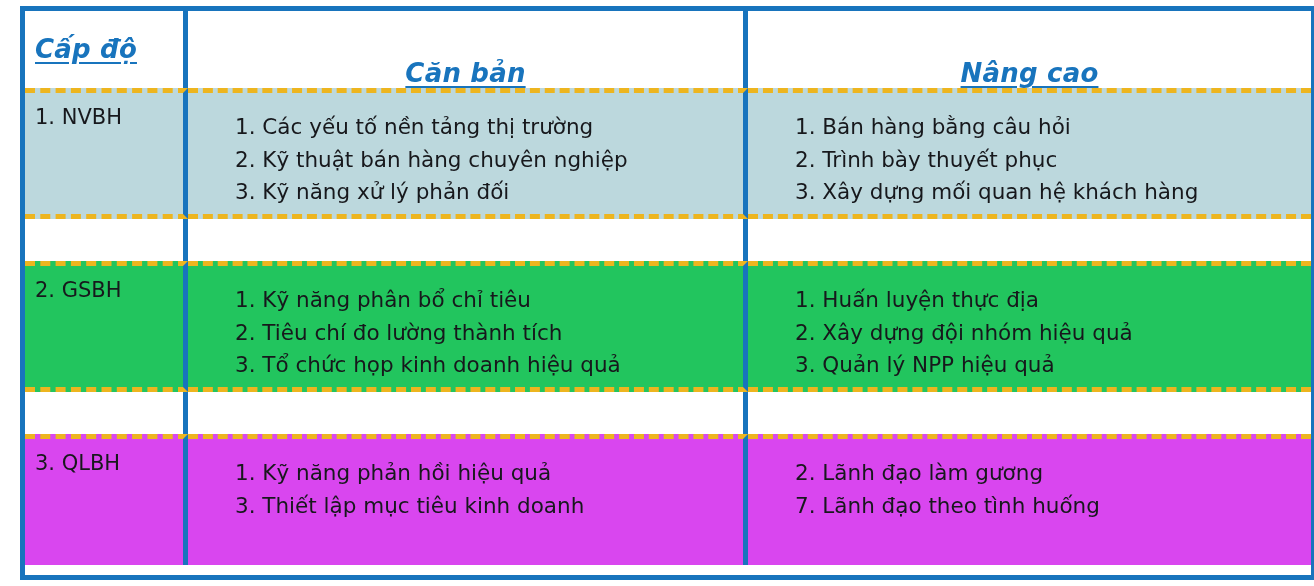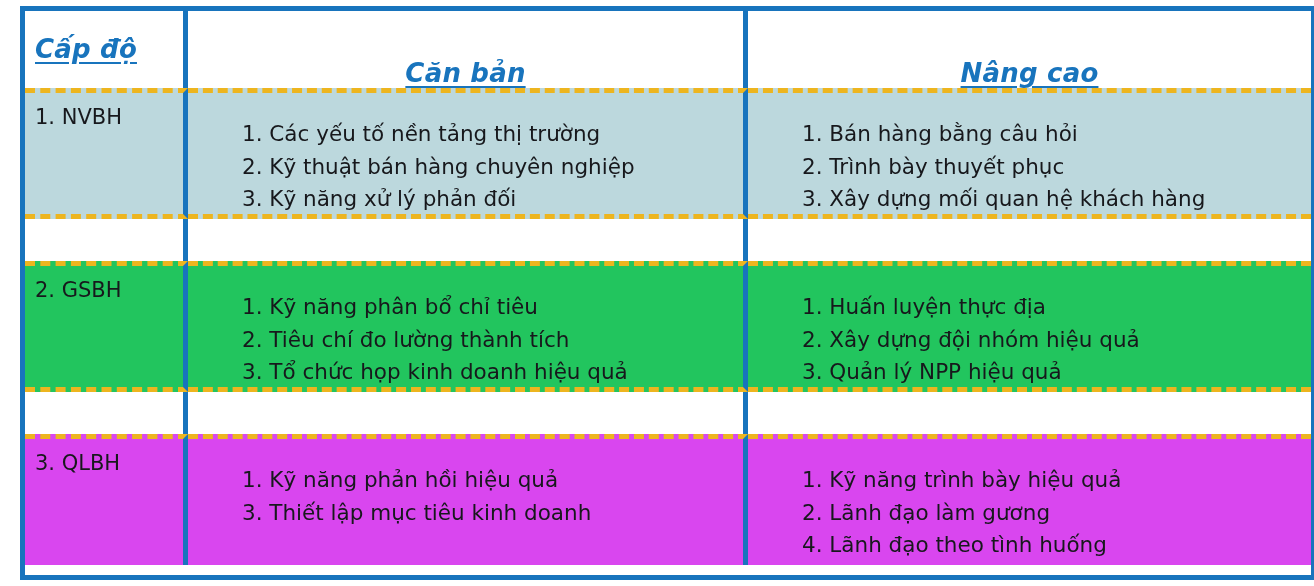--- a/index.html
+++ b/index.html
@@ -80,21 +80,21 @@
 
   .label{
     font-size:21px;
     color:#17181c;
     padding:4px 0 0 10px;
     line-height:1.25;
     white-space:nowrap;
   }
   ul.items{
     list-style:none;
-    margin:16px;
+    margin:9px;
     padding:2px 0 0 38px;
   }
   ul.items li{
     font-size:21.5px;
     color:#17181c;
     line-height:1.0;
     padding:5px 0 6px 0;
     white-space:nowrap;
   }
 
@@ -180,21 +180,20 @@
         <span class="label">3. QLBH</span>
       </div>
       <div class="cell col-1">
         <ul class="items">
           <li>1. Kỹ năng phản hồi hiệu quả</li>
           <li>3. Thiết lập mục tiêu kinh doanh</li>
         </ul>
       </div>
       <div class="cell col-2">
         <ul class="items">
-          <li>1. Kỹ năng trình bày hiệu quả</li>
           <li>2. Lãnh đạo làm gương</li>
-          <li>4. Lãnh đạo theo tình huống</li>
+          <li>7. Lãnh đạo theo tình huống</li>
         </ul>
       </div>
     </div>
 
   </div>
 </div>
 
 </body></html>

